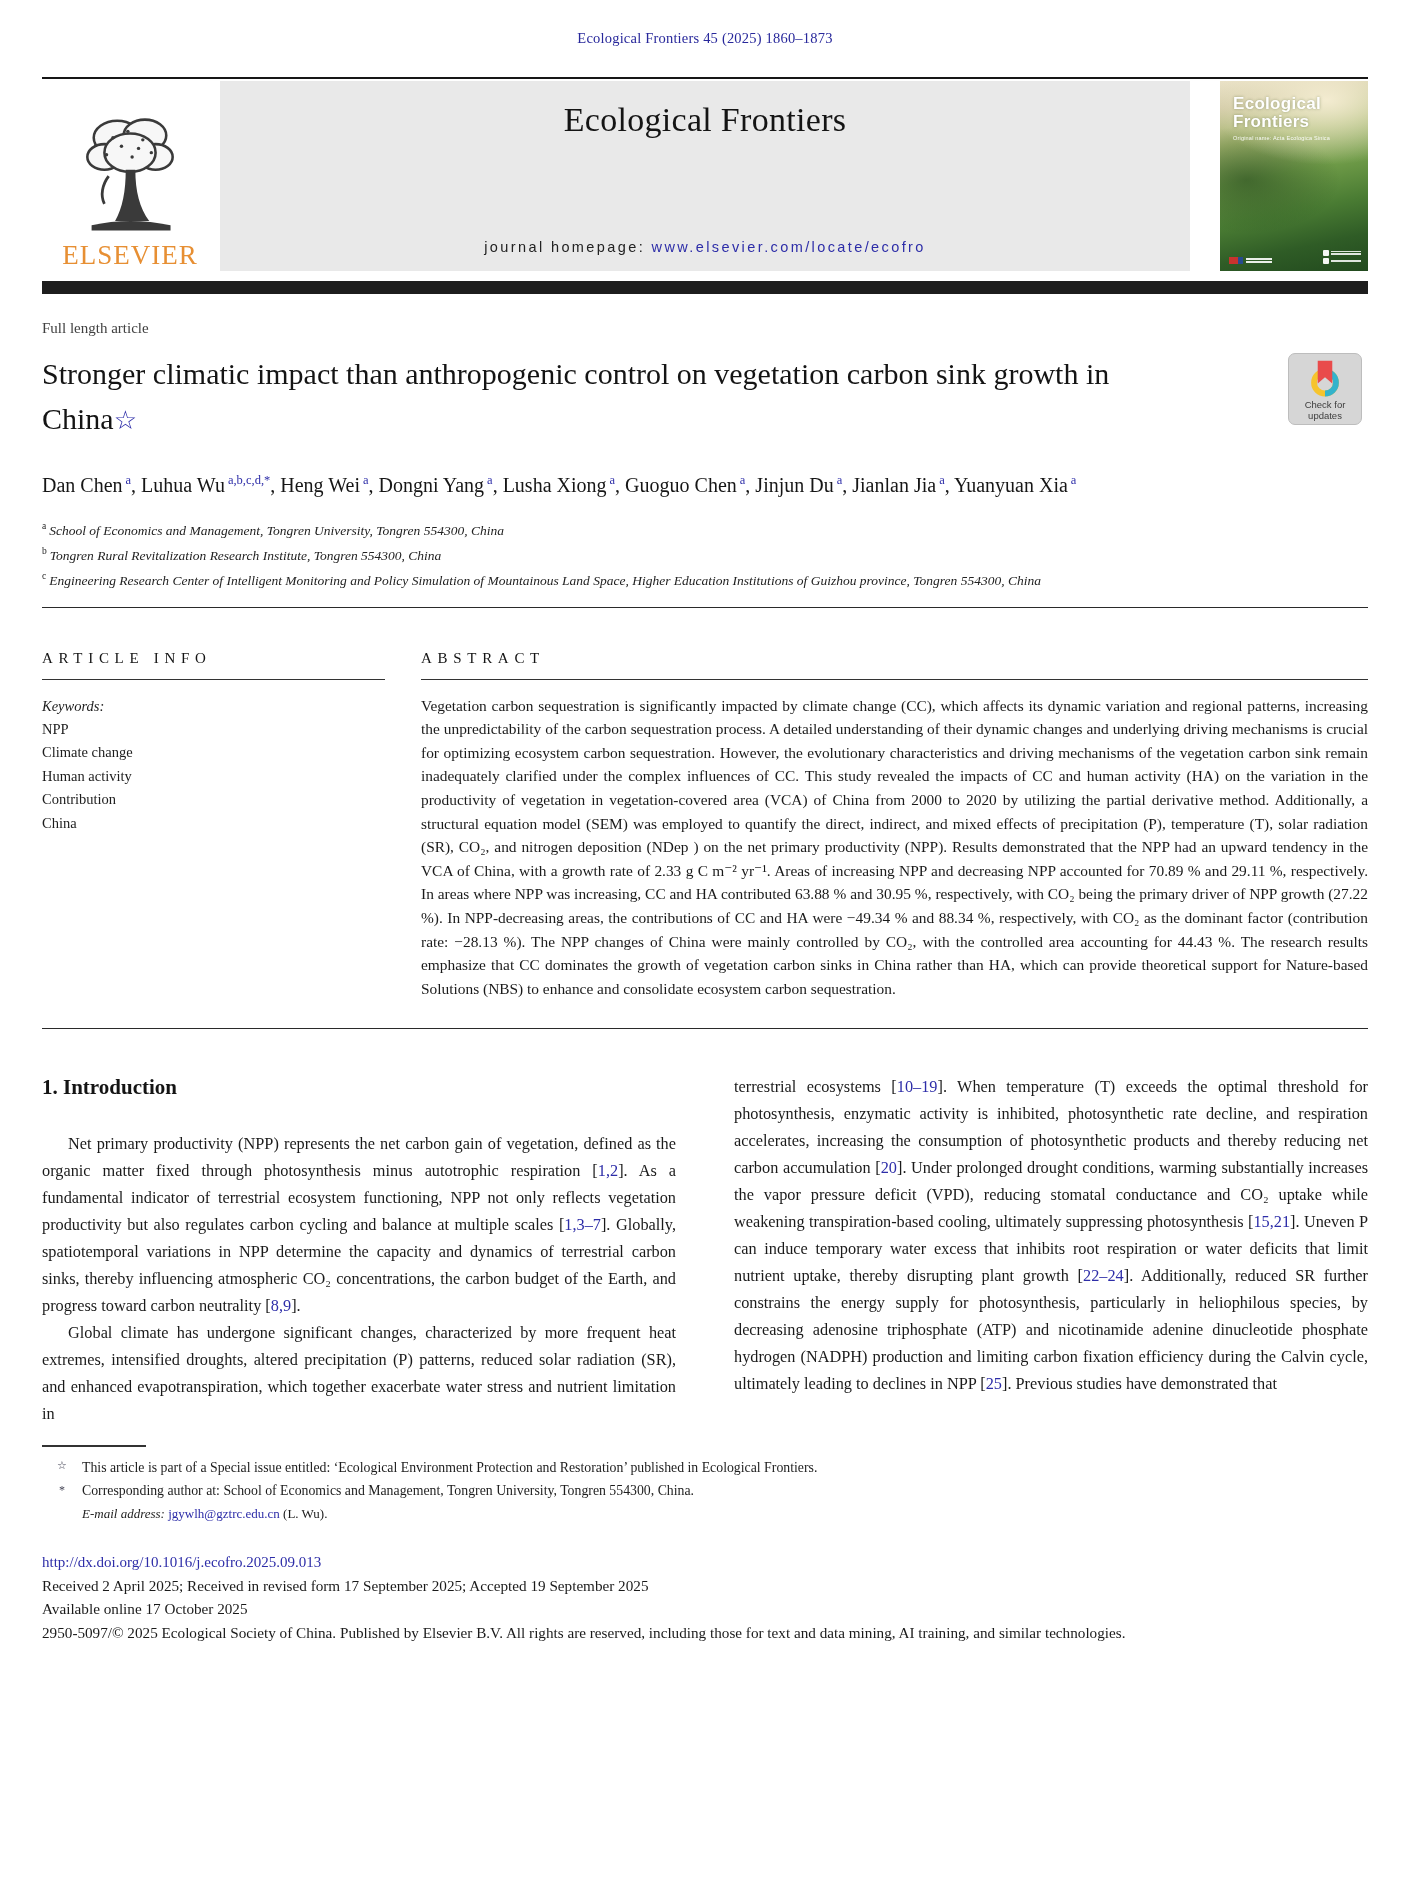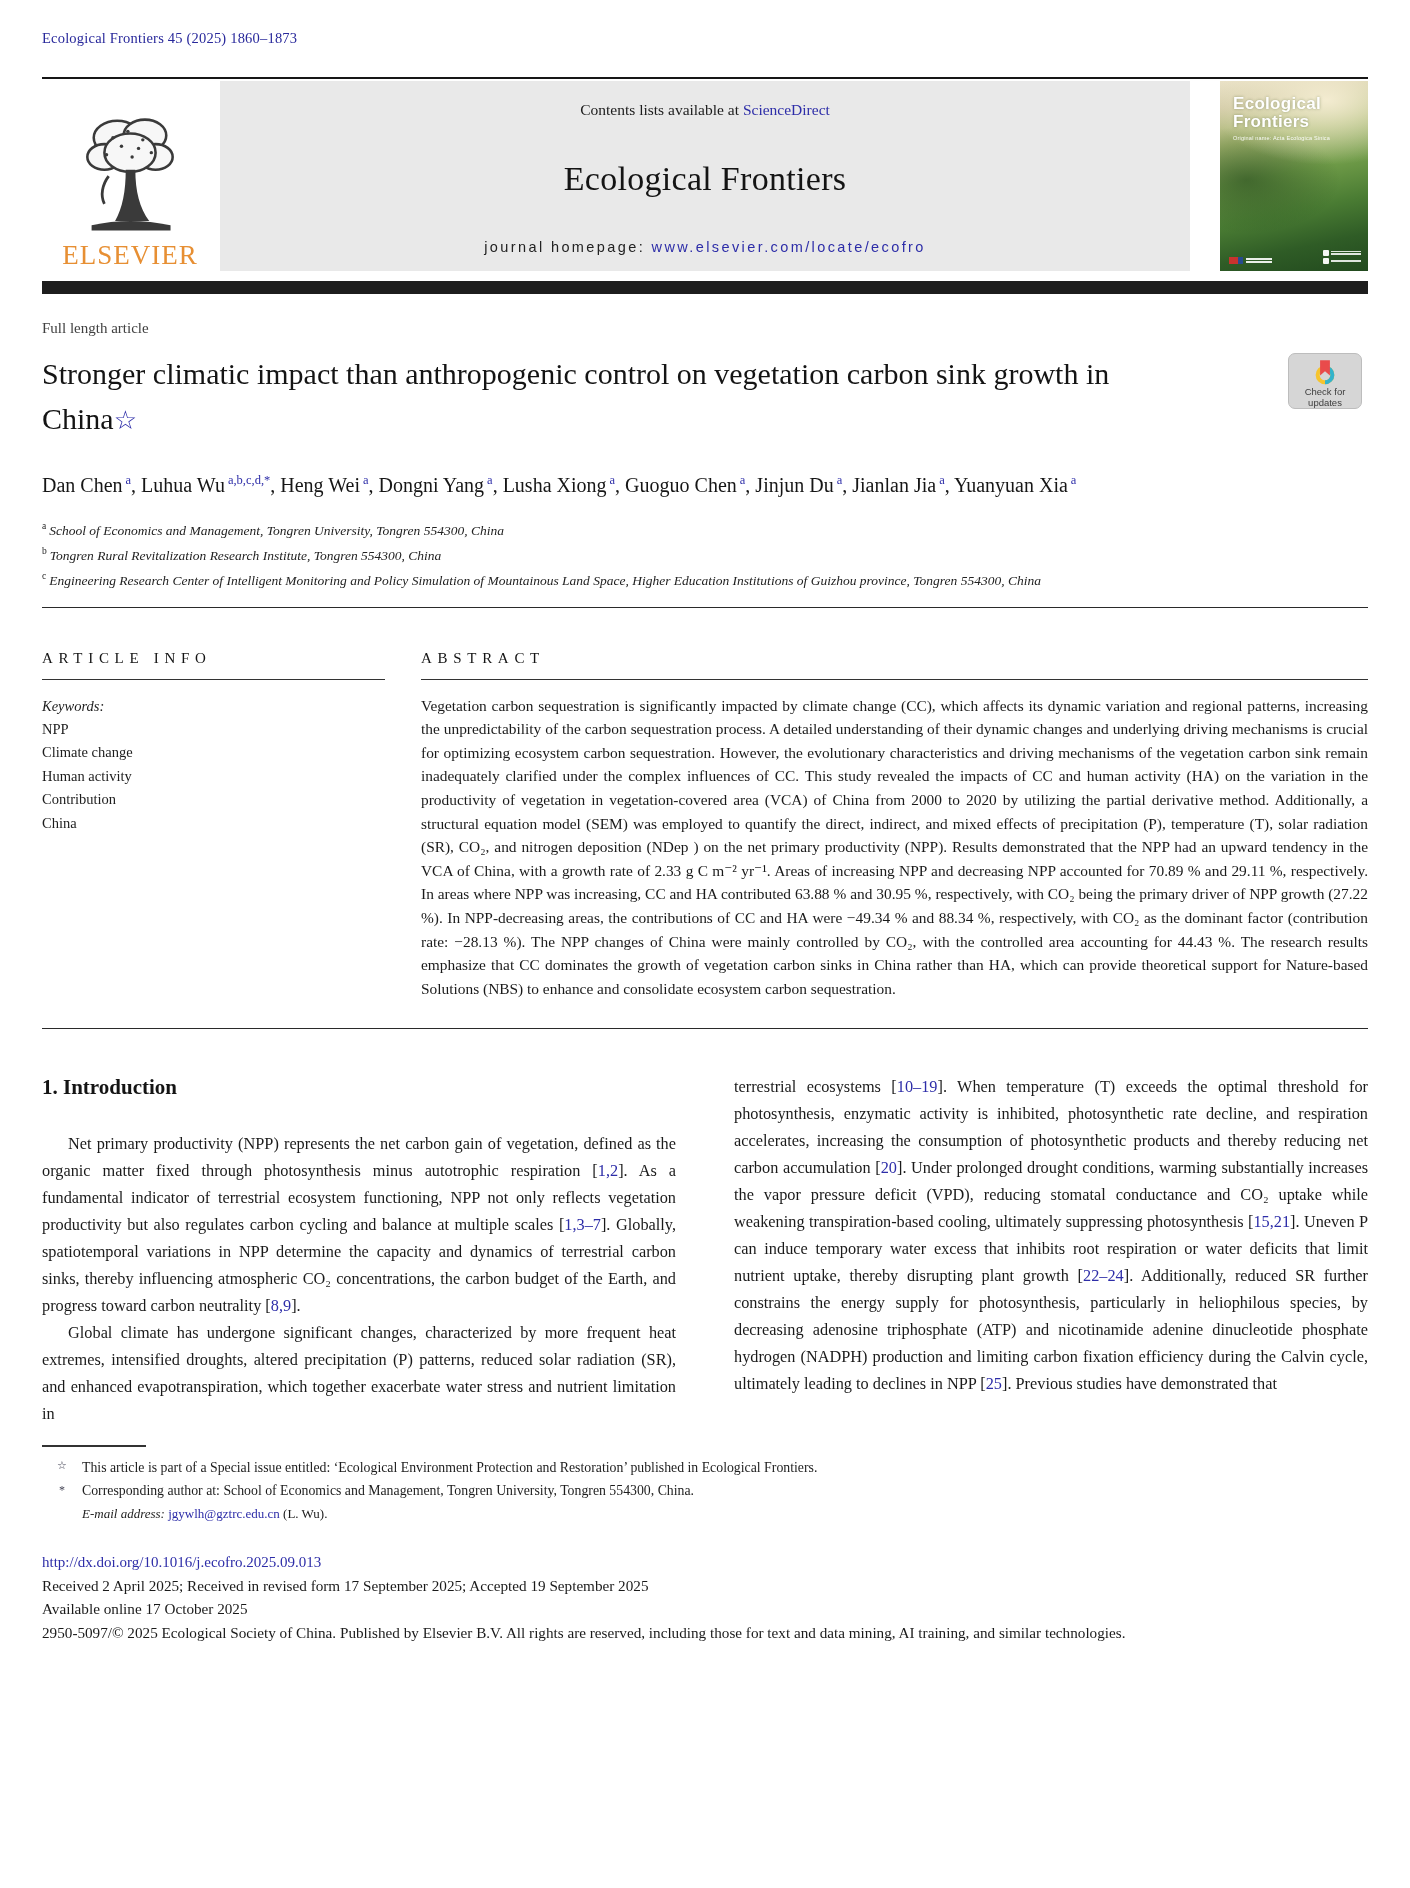--- a/index.html
+++ b/index.html
@@ -1,20 +1,20 @@
 <!DOCTYPE html>
 <html><head>
 <meta charset="utf-8">
 <style>
   html,body{margin:0;padding:0;background:#ffffff;}
   body{width:1410px;font-family:"Liberation Serif","DejaVu Serif",serif;color:#1c1c1c;}
   .page{width:1410px;min-height:1888px;box-sizing:border-box;padding:30px 42px 30px 42px;position:relative;background:#fff;}
 
   
-  .top-citation{text-align:left;font-size:14.5px;color:#28289b;letter-spacing:.2px;}
+  .top-citation{text-align:center;font-size:14.5px;color:#28289b;letter-spacing:.2px;}
 
   
   .rule-thin{height:2px;background:#161616;margin-top:30px;}
   .bar-thick{height:13px;background:#1d1d1d;margin-top:10px;}
   .rule-div{height:1px;background:#2a2a2a;margin-top:16px;}
 
   
   .banner{display:flex;margin-top:2px;height:190px;}
   .logo-col{width:176px;display:flex;flex-direction:column;align-items:center;justify-content:flex-end;padding:4px 0 0 0;box-sizing:border-box;}
   .tree{width:118px;height:128px;}
@@ -40,21 +40,21 @@
   .pt-logos{display:flex;flex-direction:column;align-items:flex-end;}
   .pt-row{display:flex;align-items:center;margin-top:2px;}
   .pt-glyph{width:6px;height:6px;background:#fff;border-radius:1px;margin-right:2px;opacity:.95;}
   .pt-bars div{width:30px;height:1.6px;background:#fff;margin:1px 0;opacity:.85;}
 
   
   .type-label{margin-top:26px;font-size:15px;color:#404040;}
   .title-row{position:relative;margin-top:14px;}
   .article-title{font-size:30px;line-height:45px;color:#141414;max-width:1120px;}
   .title-star{color:#2d2da8;font-size:26px;}
-  .crossmark{position:absolute;right:6px;top:2px;width:74px;height:56px;background:#d6d6d6;border:1px solid #bdbdbd;border-radius:7px;display:flex;flex-direction:column;align-items:center;justify-content:flex-start;padding-top:5px;box-sizing:border-box;cursor:pointer;}
+  .crossmark{position:absolute;right:6px;top:2px;width:74px;height:72px;background:#d6d6d6;border:1px solid #bdbdbd;border-radius:7px;display:flex;flex-direction:column;align-items:center;justify-content:flex-start;padding-top:5px;box-sizing:border-box;cursor:pointer;}
   .crossmark svg{width:40px;height:40px;}
   .crossmark-label{font-family:"Liberation Sans","DejaVu Sans",sans-serif;font-size:9.5px;line-height:10.5px;color:#3c3c3c;text-align:center;margin-top:1px;}
 
   .authors{margin-top:20px;font-size:20px;line-height:34px;max-width:1200px;color:#161616;}
   .author sup{color:#2d2da8;font-size:12.5px;margin-left:3px;}
   .affils{margin-top:14px;}
   .affil{font-size:13.5px;line-height:21.5px;font-style:italic;color:#222;}
   .affil sup{font-style:normal;font-size:9.5px;margin-right:3px;color:#222;}
 
   
@@ -117,21 +117,20 @@
             <circle cx="58" cy="36" r="1.6"></circle>
         </g>
         <path d="M46 56 C46 76 43 92 36 104 L68 104 C59 92 55 76 55 56 Z" fill="#3a3a3a"></path>
         <path d="M30 62 C24 70 22 80 26 88" fill="none" stroke="#3a3a3a" stroke-width="2.6"></path>
         <path d="M14 108 Q50 100 88 108 L88 113 L14 113 Z" fill="#3a3a3a"></path>
       </svg>
       <div class="elsevier-word">ELSEVIER</div>
     </div>
 
     <div class="band">
-      <div class="contents-line"><span>Contents lists available at </span><span class="link">ScienceDirect</span></div>
       <div class="journal-big">Ecological Frontiers</div>
       <div class="homepage-line"><span>journal homepage: </span><span class="link">www.elsevier.com/locate/ecofro</span></div>
     </div>
 
     <div class="cover">
       <div class="cover-text">
         <div class="cover-title"><span>Ecological</span><br><span>Frontiers</span></div>
         <div class="cover-sub">Original name: Acta Ecologica Sinica</div>
       </div>
       <div class="cover-logos">

